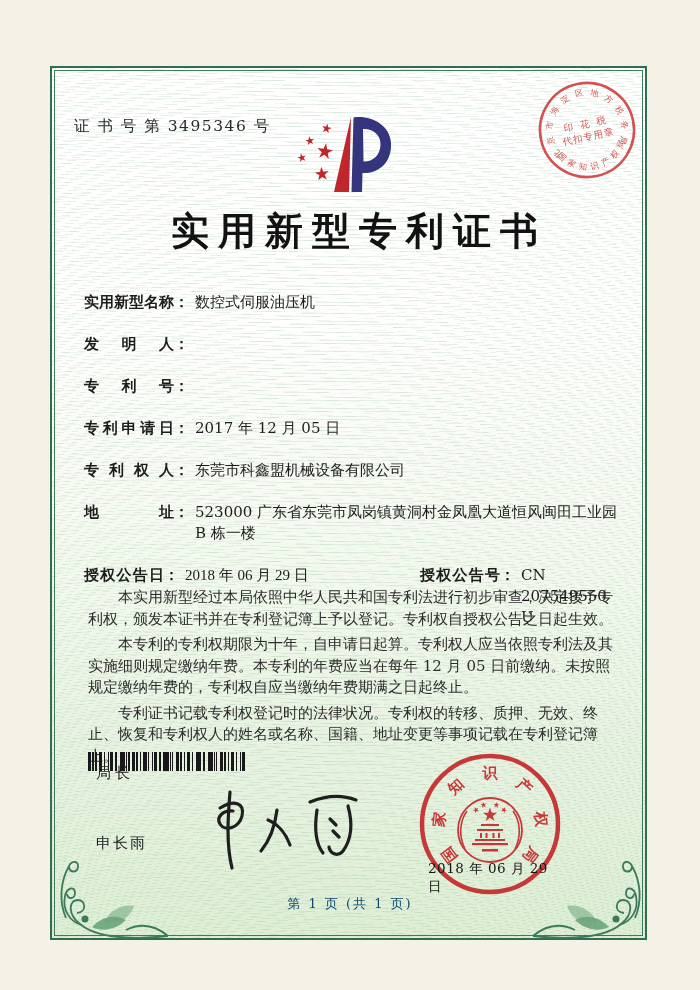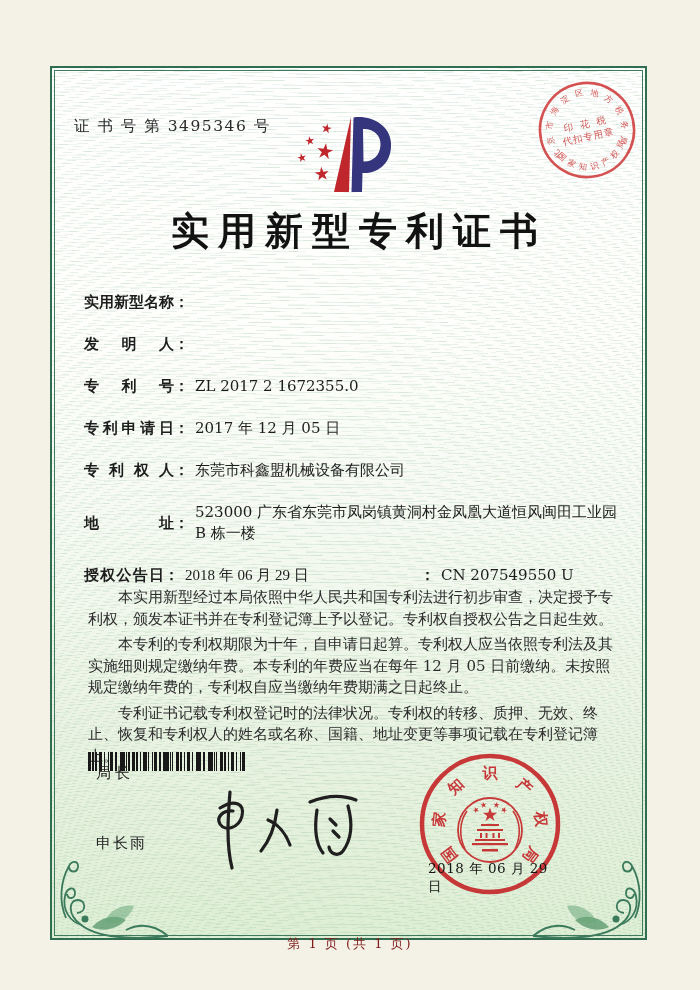--- a/index.html
+++ b/index.html
@@ -26,21 +26,21 @@
   .s2{left:17px;top:26px;font-size:10px;transform:rotate(-10deg);}
   .s3{left:28px;top:32px;font-size:18px;transform:rotate(8deg);}
   .s4{left:9px;top:43px;font-size:10px;transform:rotate(-14deg);}
   .s5{left:26px;top:56px;font-size:16px;transform:rotate(-6deg);}
 
   .title{left:0;top:206px;width:100%;text-align:center;font-size:38px;font-weight:600;
          letter-spacing:9px;padding-left:9px;color:#121212;z-index:3;margin:0;}
 
   
   .fields{left:84px;top:292px;width:540px;z-index:3;font-size:15px;color:#1d1d1d;}
-  .f-row{display:flex;margin-bottom:21px;line-height:21px;align-items:center;}
+  .f-row{display:flex;margin-bottom:21px;line-height:21px;}
   .f-label{display:inline-block;width:90px;font-weight:700;text-align:justify;text-align-last:justify;white-space:nowrap;}
   .f-colon{font-weight:700;margin-right:6px;}
   .f-value{flex:1;}
   .g-row{margin-top:5px;}
   .g-left{display:flex;width:336px;font-family:Liberation Serif, serif;}
   .g-right{display:flex;flex:1;}
   .g-row .f-label{width:80px;}
 
   .paras{left:84px;top:583px;width:537px;z-index:3;font-size:15px;line-height:21.5px;color:#2c2c2c;}
   .paras p{margin:4px;text-indent:2em;}
@@ -57,21 +57,21 @@
 
   .seal{left:417px;top:751px;z-index:4;}
   .seal-date{left:428px;top:860px;width:130px;font-size:13.5px;color:#141414;z-index:5;letter-spacing:0.5px;}
 
   .tax-stamp{left:535px;top:78px;z-index:4;}
 
   .ornament{z-index:3;}
   .orn-left{left:52px;top:856px;}
   .orn-right{left:531px;top:856px;transform:scaleX(-1);}
 
-  .footer{left:0;top:935px;width:100%;text-align:center;font-size:13px;letter-spacing:2px;color:#7f1d1d;z-index:3;}
+  .footer{left:0;top:895px;width:100%;text-align:center;font-size:13px;letter-spacing:2px;color:#0c4a6e;z-index:3;}
 
   svg text{font-family:"DejaVu Serif","Liberation Serif",serif;}
 </style>
 </head>
 <body>
 
 <div class="page">
 
   <div class="frame">
     <div class="frame-inner"></div>
@@ -90,29 +90,29 @@
     <span class="star s4">★</span>
     <span class="star s5">★</span>
   </div>
 
   <h1 class="abs title">实用新型专利证书</h1>
 
   <div class="abs fields">
     <div class="f-row">
       <span class="f-label">实用新型名称</span>
         <span class="f-colon">：</span>
+      <span class="f-value">数控式伺服油压机</span>
     </div>
     <div class="f-row">
       <span class="f-label">发明人</span>
         <span class="f-colon">：</span>
     </div>
     <div class="f-row">
       <span class="f-label">专利号</span>
         <span class="f-colon">：</span>
-      <span class="f-value">ZL 2017 2 1672355.0</span>
     </div>
     <div class="f-row">
       <span class="f-label">专利申请日</span>
         <span class="f-colon">：</span>
       <span class="f-value">2017 年 12 月 05 日</span>
     </div>
     <div class="f-row">
       <span class="f-label">专利权人</span>
         <span class="f-colon">：</span>
       <span class="f-value">东莞市科鑫盟机械设备有限公司</span>
@@ -122,20 +122,21 @@
         <span class="f-colon">：</span>
       <span class="f-value">523000 广东省东莞市凤岗镇黄洞村金凤凰大道恒风闽田工业园 B 栋一楼</span>
     </div>
     <div class="f-row g-row">
       <span class="g-left">
         <span class="f-label">授权公告日</span>
           <span class="f-colon">：</span>
         <span class="f-value">2018 年 06 月 29 日</span>
       </span>
       <span class="g-right">
+        <span class="f-label">授权公告号</span>
           <span class="f-colon">：</span>
         <span class="f-value">CN 207549550 U</span>
       </span>
     </div>
   </div>
 
   <div class="abs paras">
     <p>本实用新型经过本局依照中华人民共和国专利法进行初步审查，决定授予专利权，颁发本证书并在专利登记簿上予以登记。专利权自授权公告之日起生效。</p>
     <p>本专利的专利权期限为十年，自申请日起算。专利权人应当依照专利法及其实施细则规定缴纳年费。本专利的年费应当在每年 12 月 05 日前缴纳。未按照规定缴纳年费的，专利权自应当缴纳年费期满之日起终止。</p>
     <p>专利证书记载专利权登记时的法律状况。专利权的转移、质押、无效、终止、恢复和专利权人的姓名或名称、国籍、地址变更等事项记载在专利登记簿上。</p>

